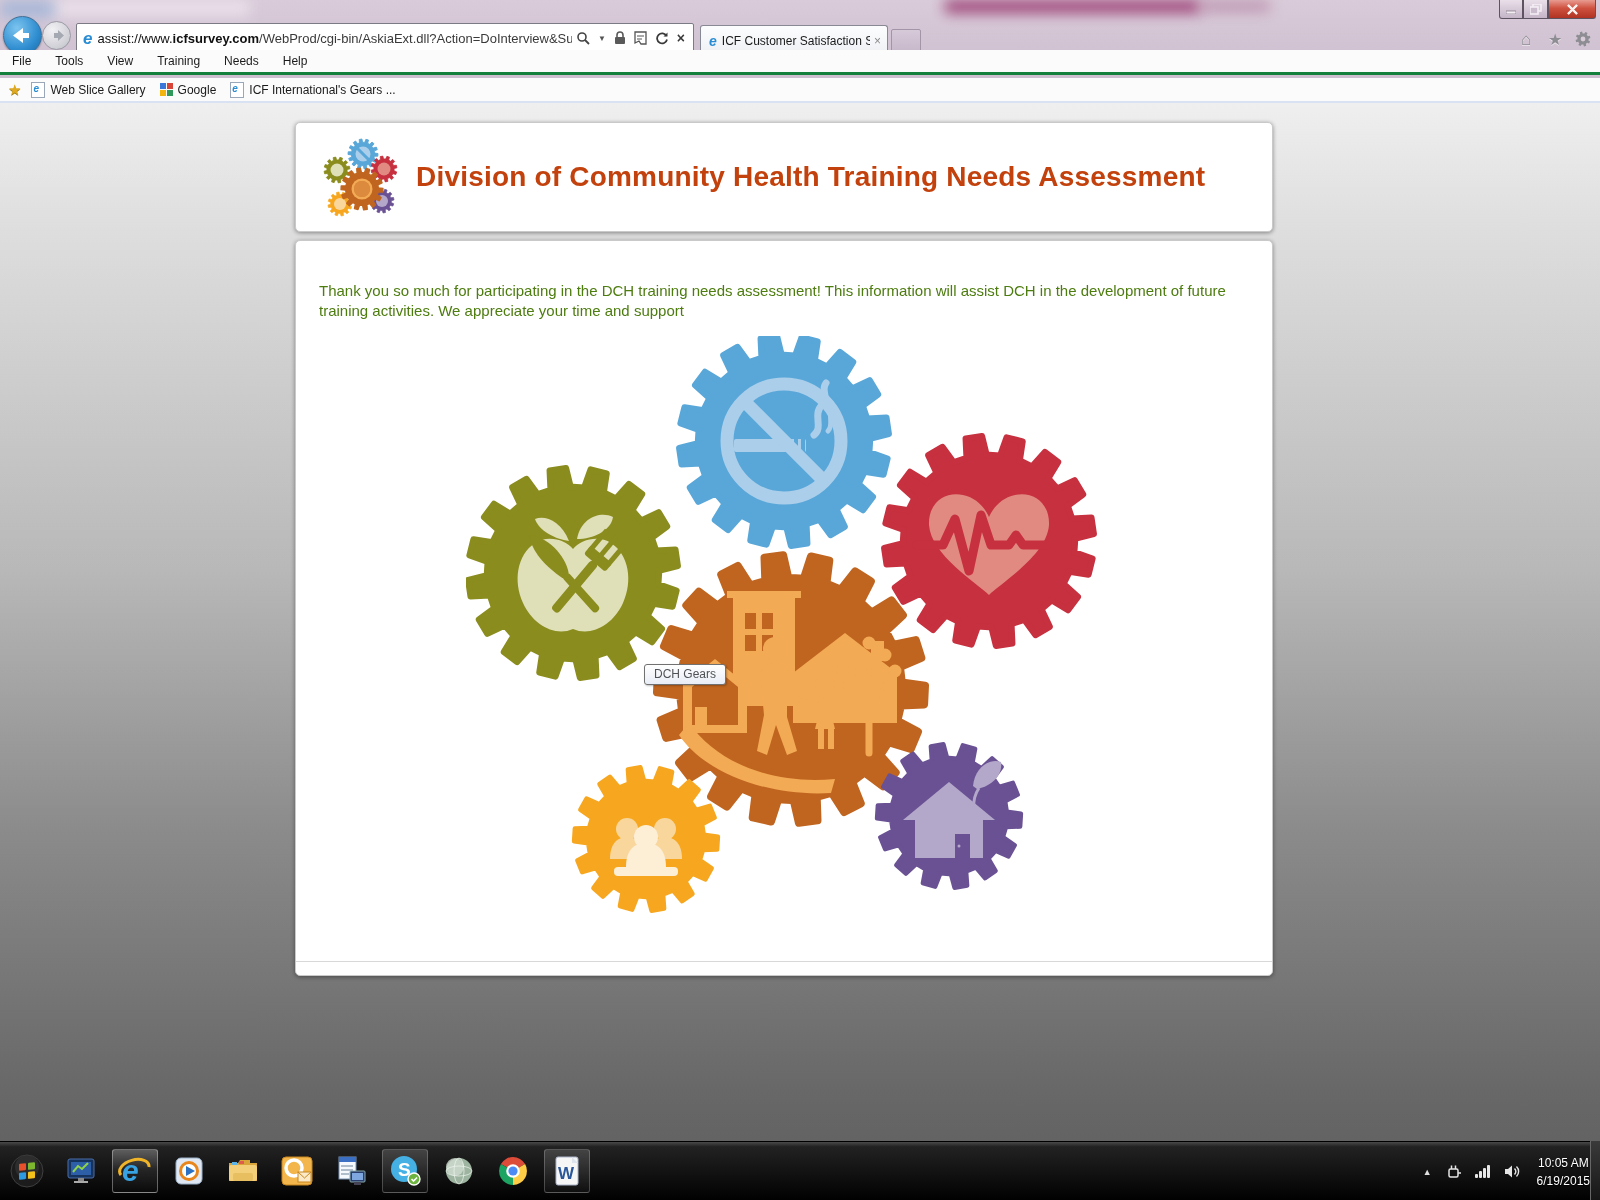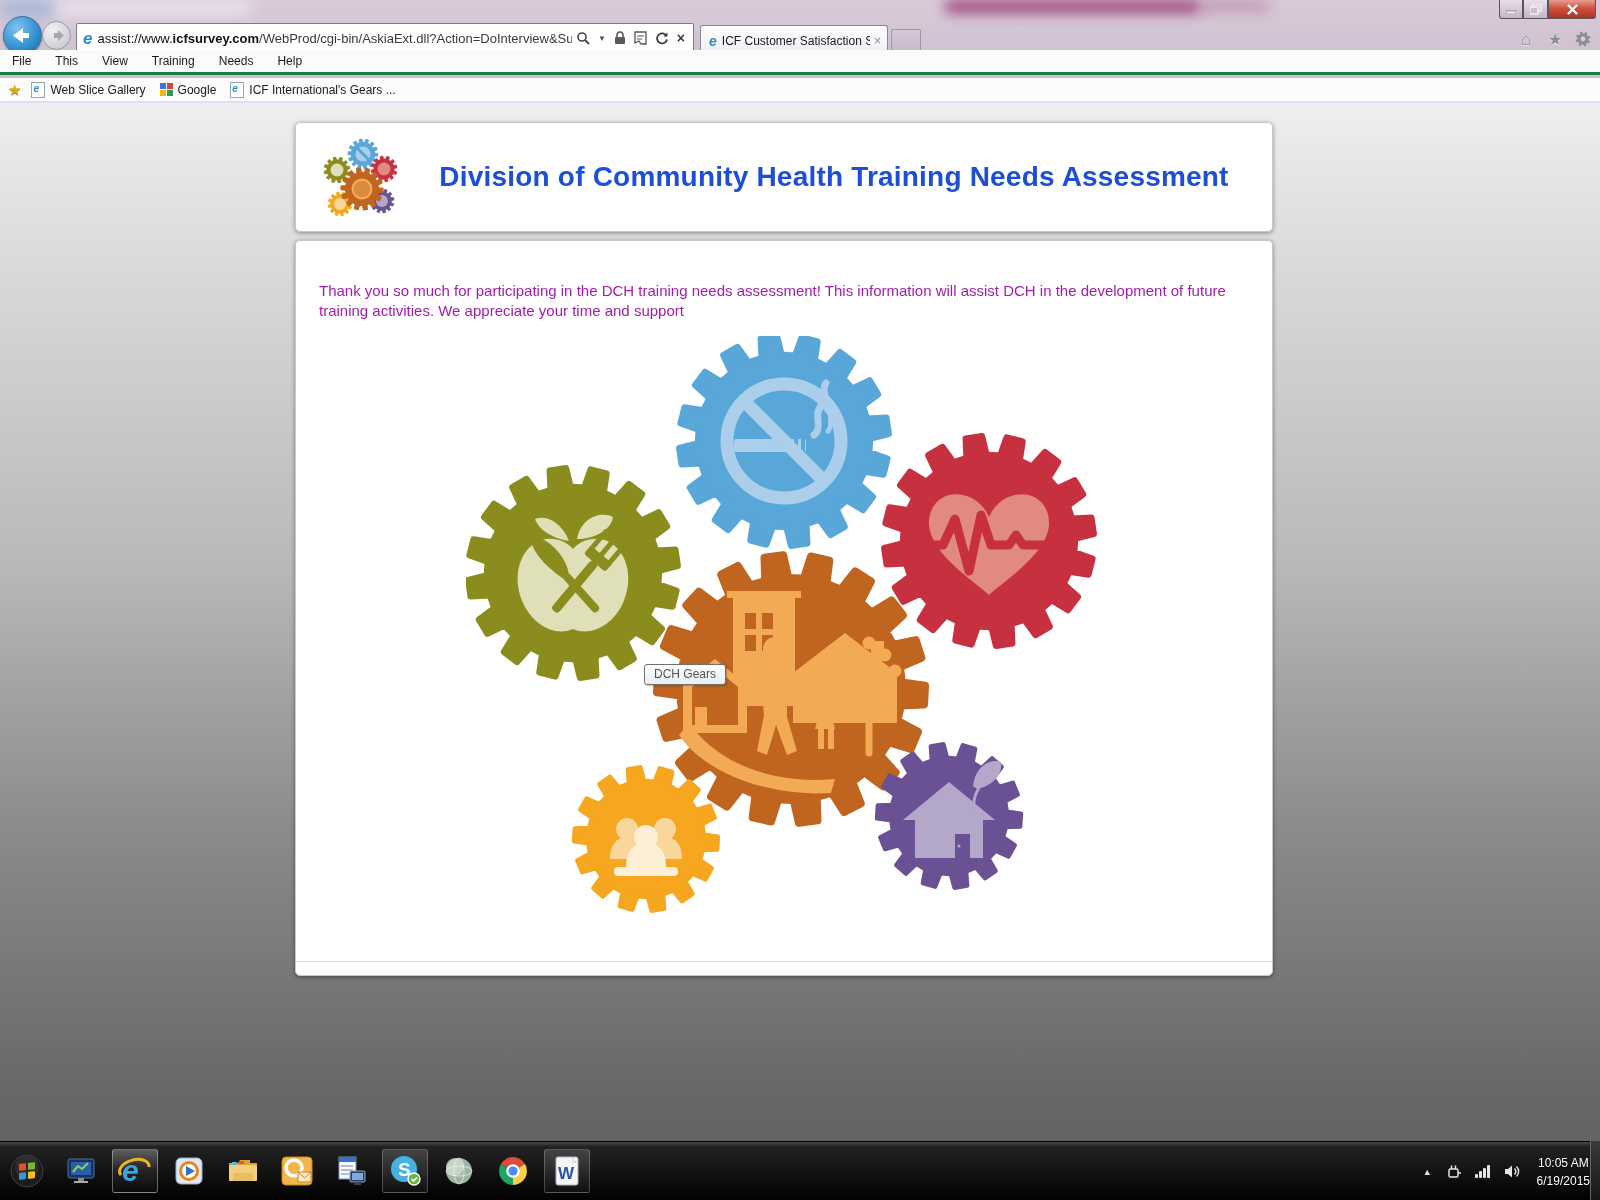--- a/index.html
+++ b/index.html
@@ -43,24 +43,24 @@
   .pageico{width:12px;height:14px;background:#fff;border:1px solid #9aa7b8;margin-right:5px;position:relative;}
   .pageico span{position:absolute;left:1px;top:0px;font-size:10px;font-weight:bold;font-style:italic;color:#2a8dd4;}
   #chromeline{position:absolute;left:0;top:101px;width:1600px;height:2px;background:#d8e2f2;}
   
   #desktop{position:absolute;left:0;top:103px;width:1600px;height:1038px;
     background:linear-gradient(#efefef 0%,#dedede 12%,#b8b8b8 45%,#8b8b8b 70%,#686868 95%,#636363);}
   .card{position:absolute;left:295px;width:978px;background:#fff;border:1px solid #c9c9c9;
     border-radius:5px;box-shadow:0 1px 4px rgba(0,0,0,.4);box-sizing:border-box;}
   #headercard{top:19px;height:110px;}
   #bodycard{top:137px;height:736px;}
-  #pagetitle{position:absolute;left:120px;right:20px;top:38px;text-align:center;
-    font-size:28px;font-weight:bold;color:#1d4ed8;letter-spacing:.2px;}
+  #pagetitle{position:absolute;left:120px;right:20px;top:38px;
+    font-size:28px;font-weight:bold;color:#c2410c;letter-spacing:.2px;}
   #logo{position:absolute;left:22px;top:14px;}
-  #intro{position:absolute;left:23px;top:40px;width:920px;font-size:15px;line-height:1.32;color:#a21caf;}
+  #intro{position:absolute;left:23px;top:40px;width:920px;font-size:15px;line-height:1.32;color:#4d7c0f;}
   #gearsgfx{position:absolute;left:170px;top:95px;width:640px;height:580px;}
   #tooltip{position:absolute;left:348px;top:423px;background:linear-gradient(#ffffff,#e9edf5);
     border:1px solid #717171;border-radius:3px;padding:2px 9px 3px;font-size:12px;color:#4f5357;
     box-shadow:1px 1px 2px rgba(0,0,0,.25);z-index:5;}
   #carddivider{position:absolute;left:0;right:0;bottom:13px;height:1px;background:#d8d8d8;}
   
   #taskbar{position:absolute;left:0;top:1141px;width:1600px;height:59px;
     background:linear-gradient(#4a4a4a,#222 8%,#111 55%,#000);border-top:1px solid #000;}
   .tb-slot{position:absolute;top:7px;width:46px;height:44px;display:flex;align-items:center;justify-content:center;border-radius:3px;}
   .tb-active{background:linear-gradient(rgba(255,255,255,.28),rgba(255,255,255,.08) 45%,rgba(255,255,255,.02));
@@ -149,21 +149,21 @@
           <g transform="translate(8 8)">
             <path d="M0.0 -5.6 L1.4 -5.4 L2.5 -7.1 L4.6 -6.0 L3.7 -4.2 L4.0 -4.0 L4.8 -2.8 L6.8 -3.2 L7.4 -1.0 L5.6 -0.3 L5.6 0.0 L5.4 1.4 L7.1 2.5 L6.0 4.6 L4.2 3.7 L4.0 4.0 L2.8 4.8 L3.2 6.8 L1.0 7.4 L0.3 5.6 L0.0 5.6 L-1.4 5.4 L-2.5 7.1 L-4.6 6.0 L-3.7 4.2 L-4.0 4.0 L-4.8 2.8 L-6.8 3.2 L-7.4 1.0 L-5.6 0.3 L-5.6 0.0 L-5.4 -1.4 L-7.1 -2.5 L-6.0 -4.6 L-4.2 -3.7 L-4.0 -4.0 L-2.8 -4.8 L-3.2 -6.8 L-1.0 -7.4 L-0.3 -5.6 Z" fill="#8d8d93"></path>
             <circle r="2.4" fill="#d9cbd9"></circle>
           </g>
         </svg></span>
   </div>
 </div>
 
 <div id="menubar">
   <span class="menu-item">File</span>
-  <span class="menu-item">This</span>
+  <span class="menu-item">Tools</span>
   <span class="menu-item">View</span>
   <span class="menu-item">Training</span>
   <span class="menu-item">Needs</span>
   <span class="menu-item">Help</span>
 </div>
 
 <div id="favbar">
   <span style="color:#dfa922;font-size:15px;margin:0 10px 0 8px;text-shadow:0 1px 0 #9a7a10;">★</span>
   <span class="fav-item">
       <span class="pageico">

